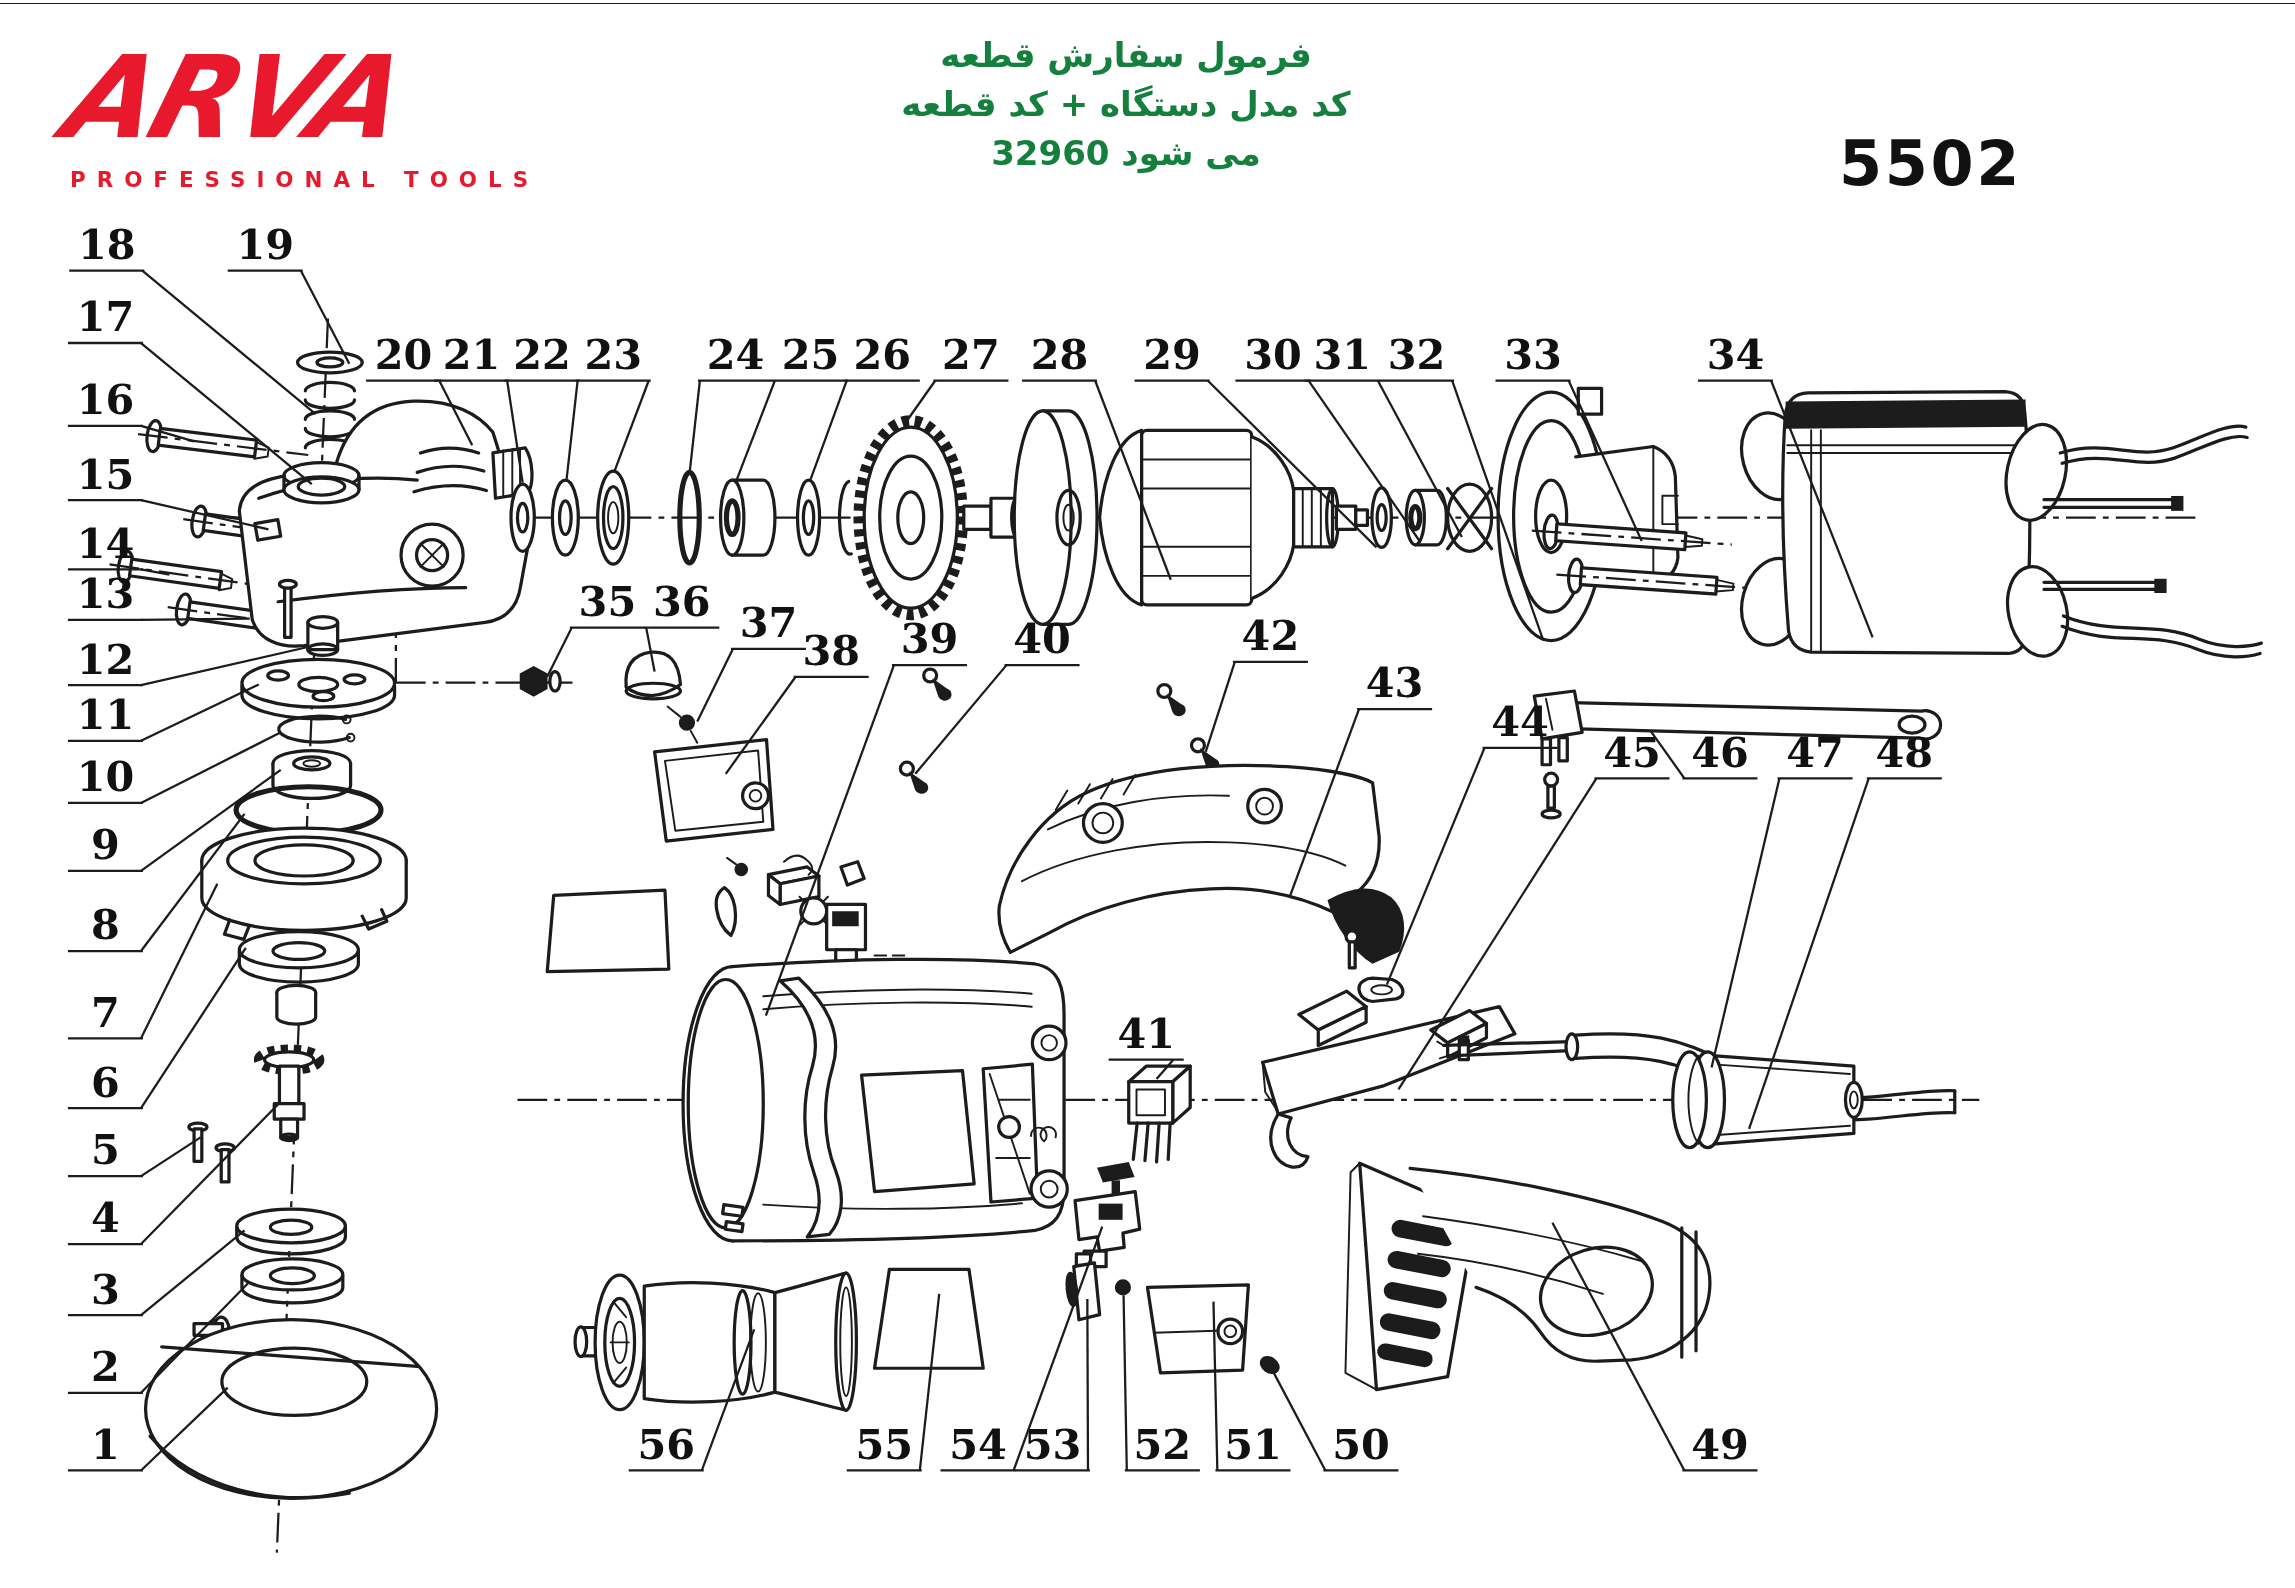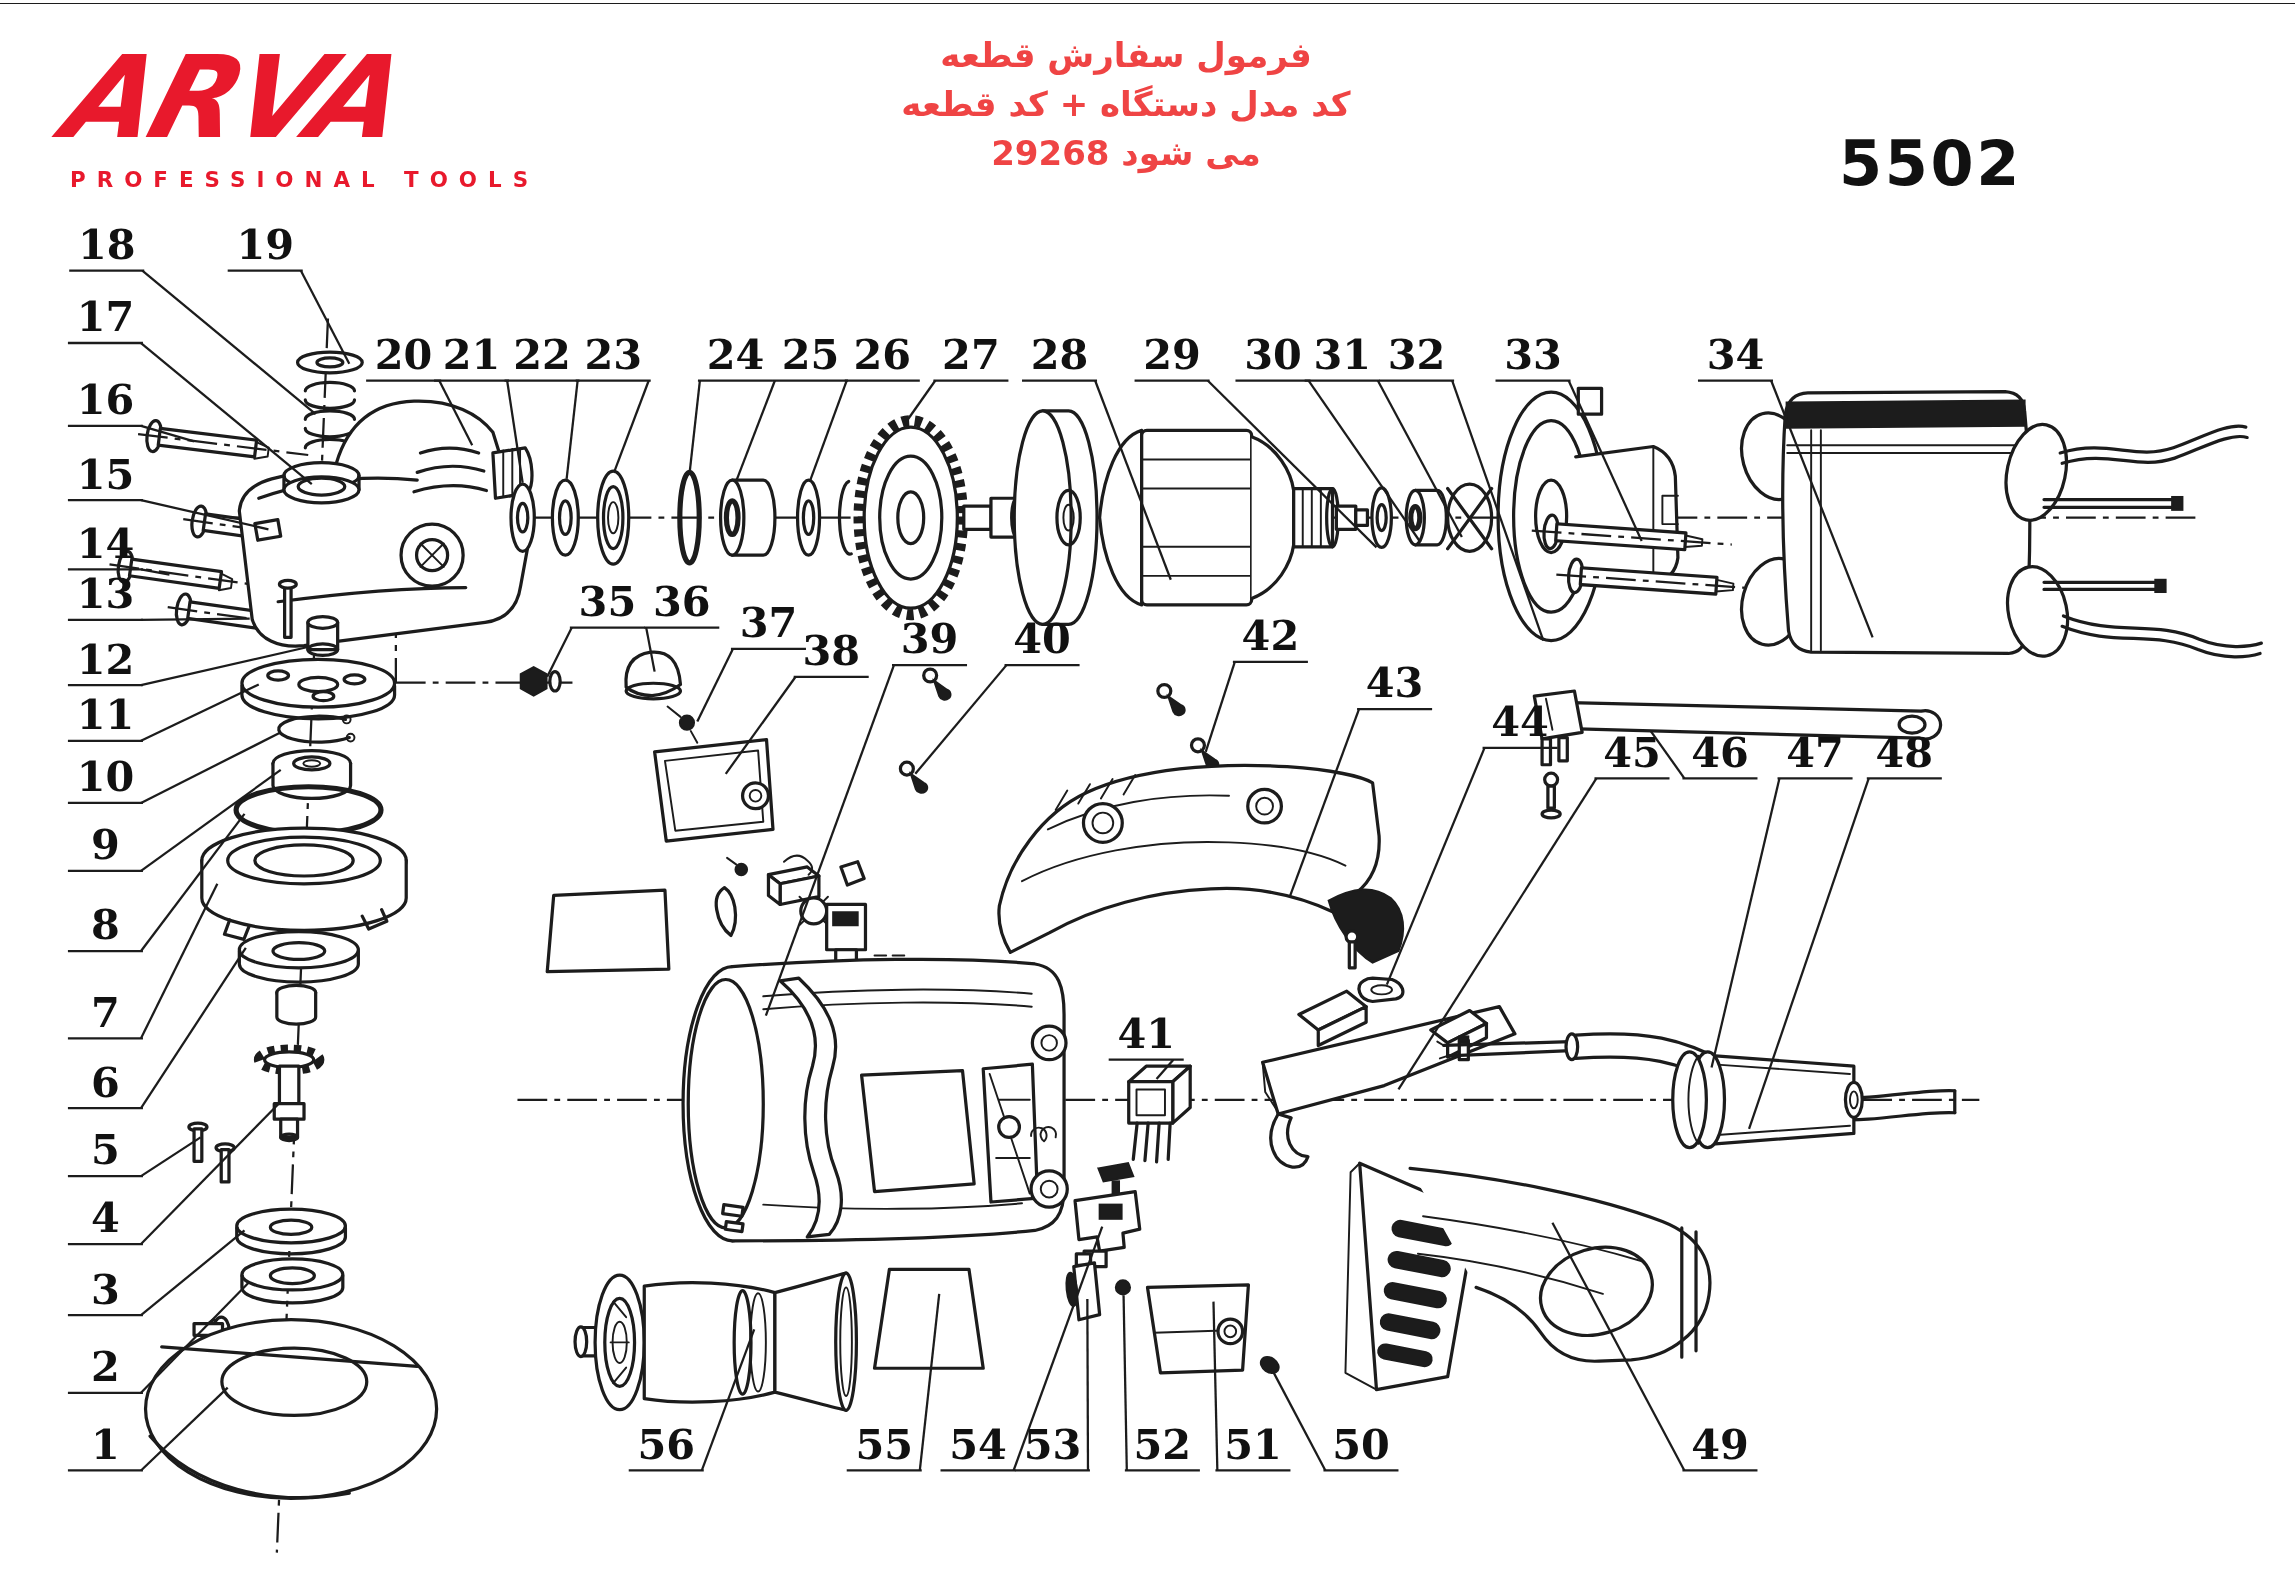--- a/index.html
+++ b/index.html
@@ -6,21 +6,21 @@
   #page{position:relative;width:2295px;height:1589px;background:#ffffff;overflow:hidden;
         font-family:"DejaVu Sans",sans-serif;}
   #top-border{position:absolute;left:0;top:2.6px;width:100%;height:1.9px;background:#1c1c1c;}
   
   #logo{position:absolute;left:70px;top:41px;width:427px;}
   #logo .brand{display:block;color:#e8192c;font-size:114px;line-height:114px;font-weight:900;
         font-style:italic;transform:skewX(-16deg);letter-spacing:-3.9px;font-family:"DejaVu Sans",sans-serif;}
   #logo .tagline{display:block;margin-top:11.6px;color:#e8192c;font-size:21.4px;font-weight:700;
         letter-spacing:11px;white-space:nowrap;font-family:"DejaVu Sans",sans-serif;}
   #ordering-note{position:absolute;left:783px;top:31px;width:686px;text-align:center;direction:rtl;
-        color:#ef4444;font-weight:700;font-size:34px;line-height:49px;font-family:"DejaVu Sans",sans-serif;}
+        color:#15803d;font-weight:700;font-size:34px;line-height:49px;font-family:"DejaVu Sans",sans-serif;}
   #model-number{position:absolute;left:1839px;top:127px;color:#111;font-size:62px;font-weight:700;
         letter-spacing:2.6px;font-family:"DejaVu Sans",sans-serif;}
   
   #diagram{position:absolute;left:0;top:0;width:2295px;height:1589px;}
   #diagram *{vector-effect:none;}
   .ln{stroke:#1c1c1c;fill:none;stroke-width:5;stroke-linecap:round;stroke-linejoin:round;}
   .lnw{stroke:#1c1c1c;fill:#ffffff;stroke-width:5;stroke-linecap:round;stroke-linejoin:round;}
   .fk{stroke:#1c1c1c;fill:#1c1c1c;stroke-width:3;}
   .thin{stroke-width:3;}
   .thick{stroke-width:8;}
@@ -36,21 +36,21 @@
   <div id="top-border"></div>
 
   <div id="logo">
     <span class="brand">ARVA</span>
     <span class="tagline">PROFESSIONAL TOOLS</span>
   </div>
 
   <div id="ordering-note">
     <div>فرمول سفارش قطعه</div>
     <div>کد مدل دستگاه + کد قطعه</div>
-    <div>می شود 29268</div>
+    <div>می شود 32960</div>
   </div>
 
   <div id="model-number">5502</div>
 
   <svg id="diagram" viewBox="0 0 3548 2456" xmlns="http://www.w3.org/2000/svg">
 
     <g>
       <path class="axis" d="M345,800 H3395"></path>
       <path class="axis" d="M800,1700 H3060"></path>
       <path class="axis" d="M507,492 L428,2400"></path>

